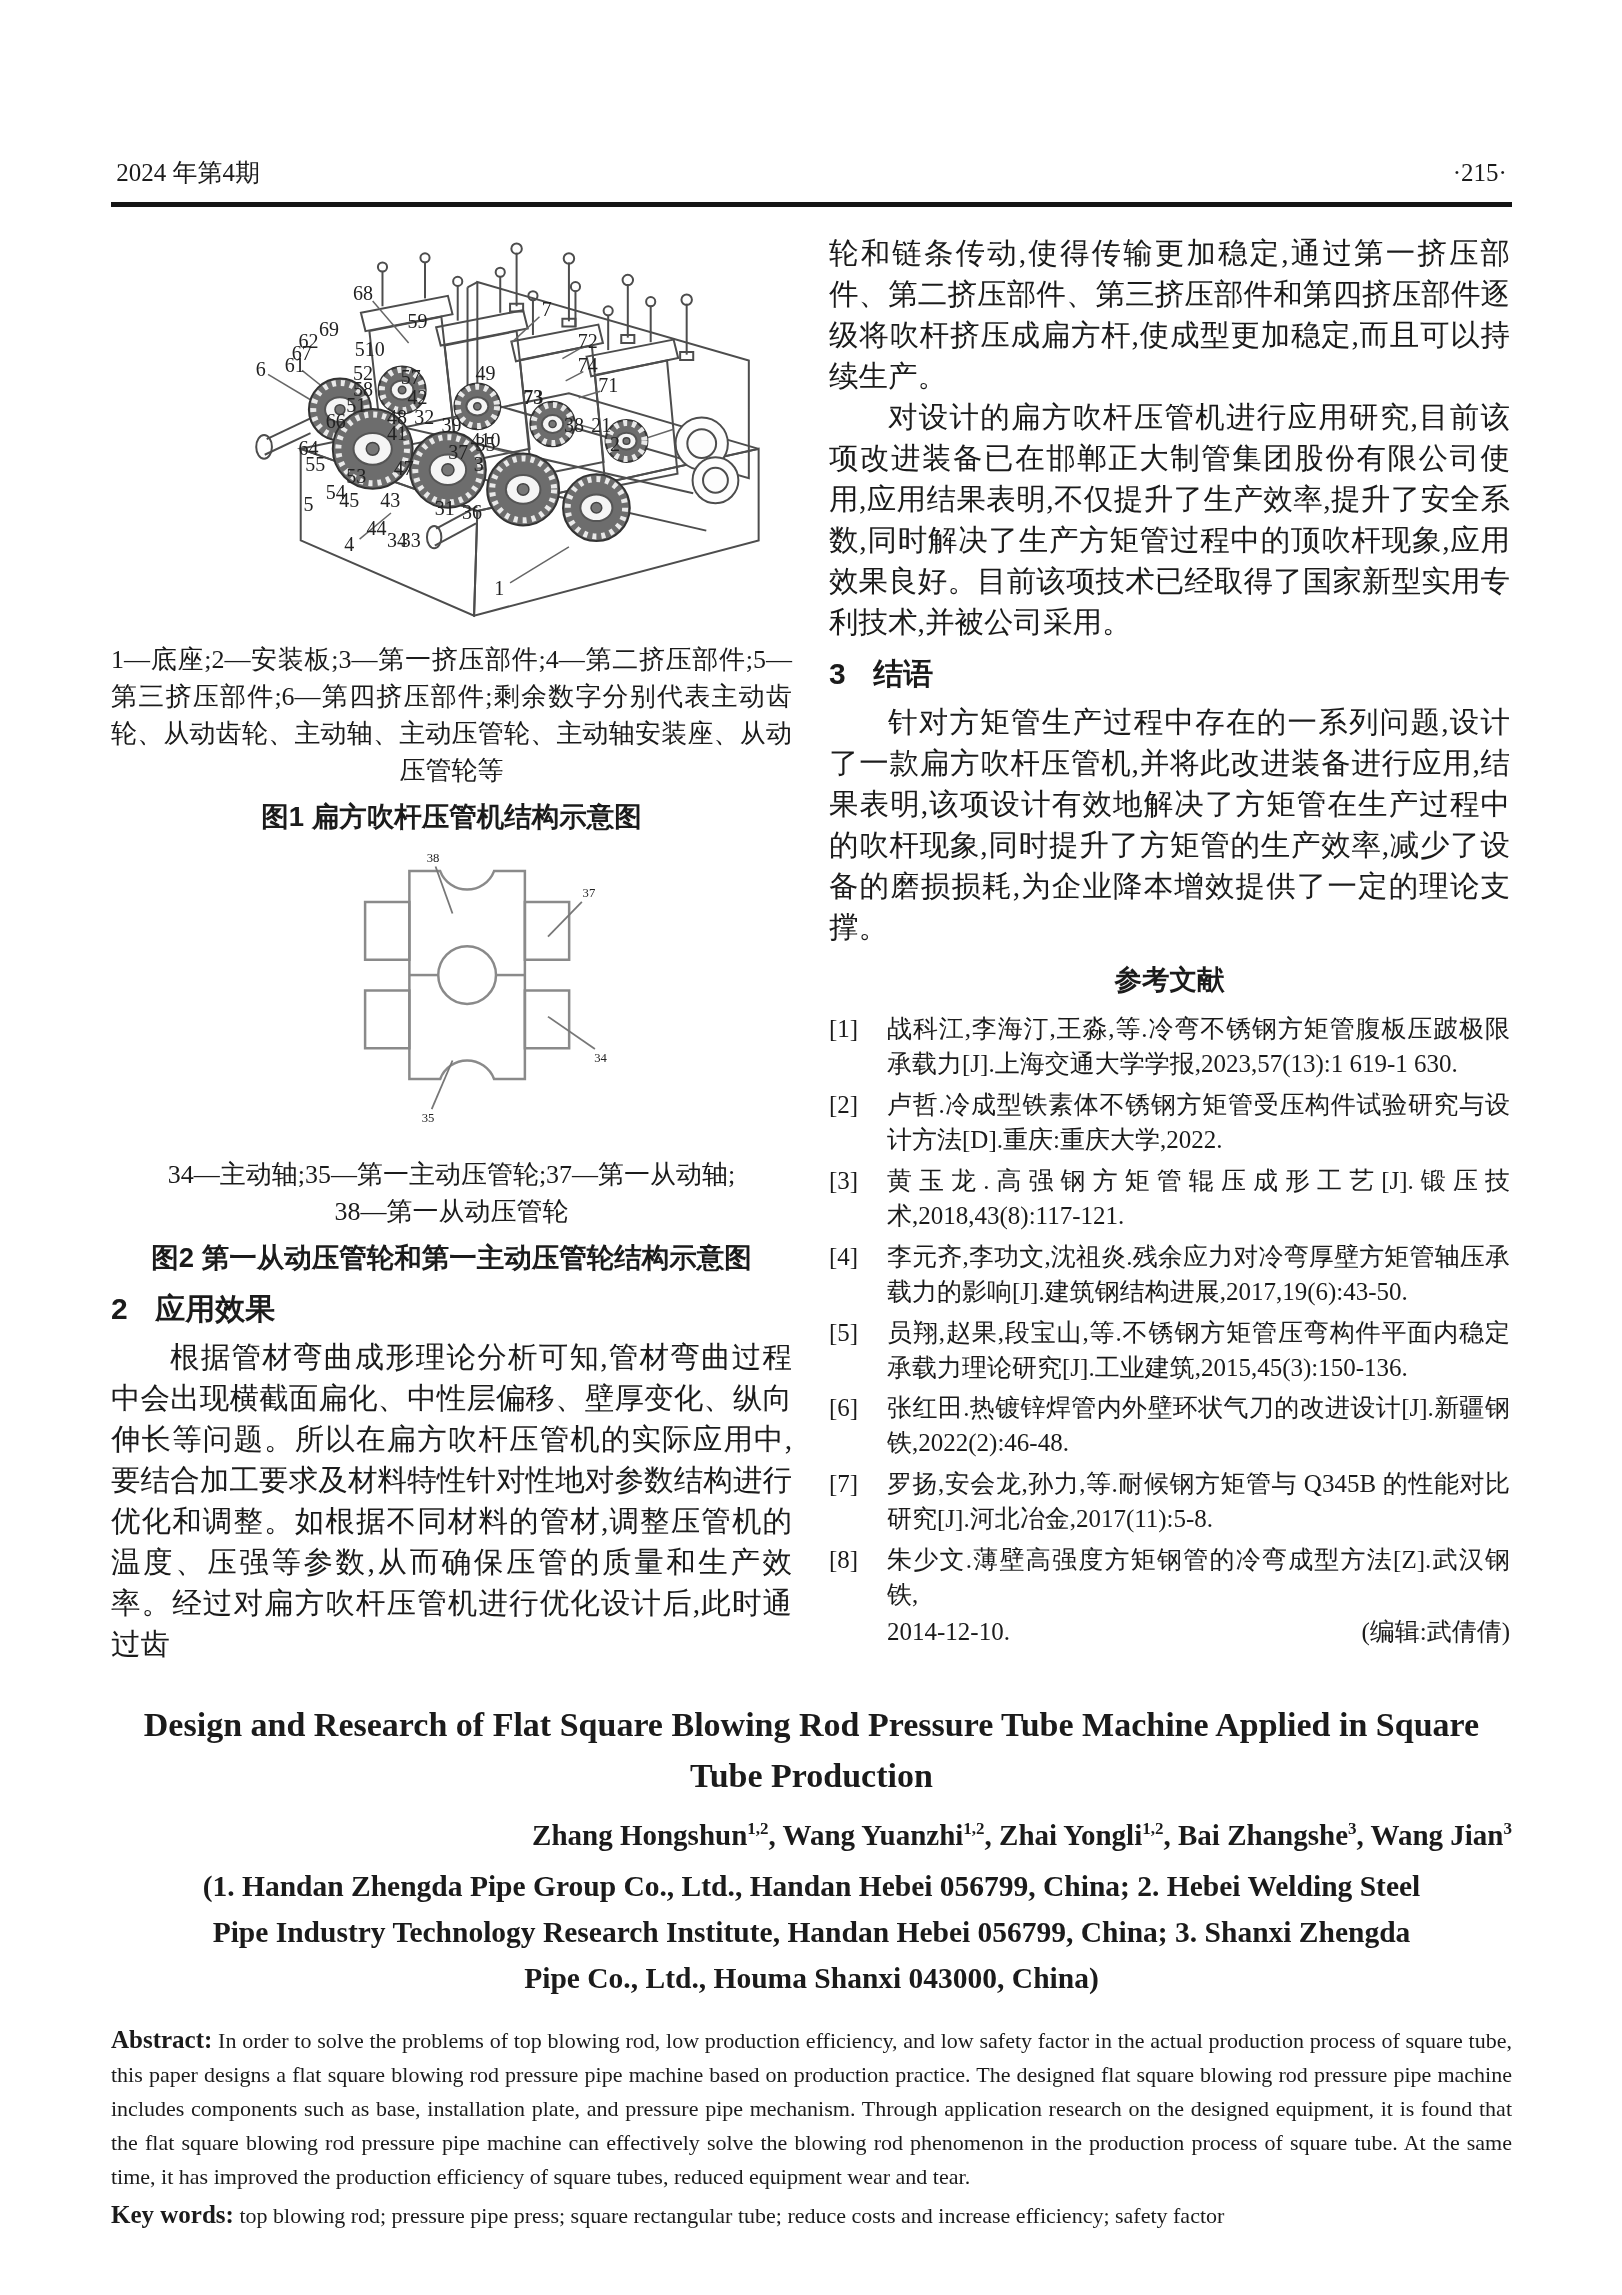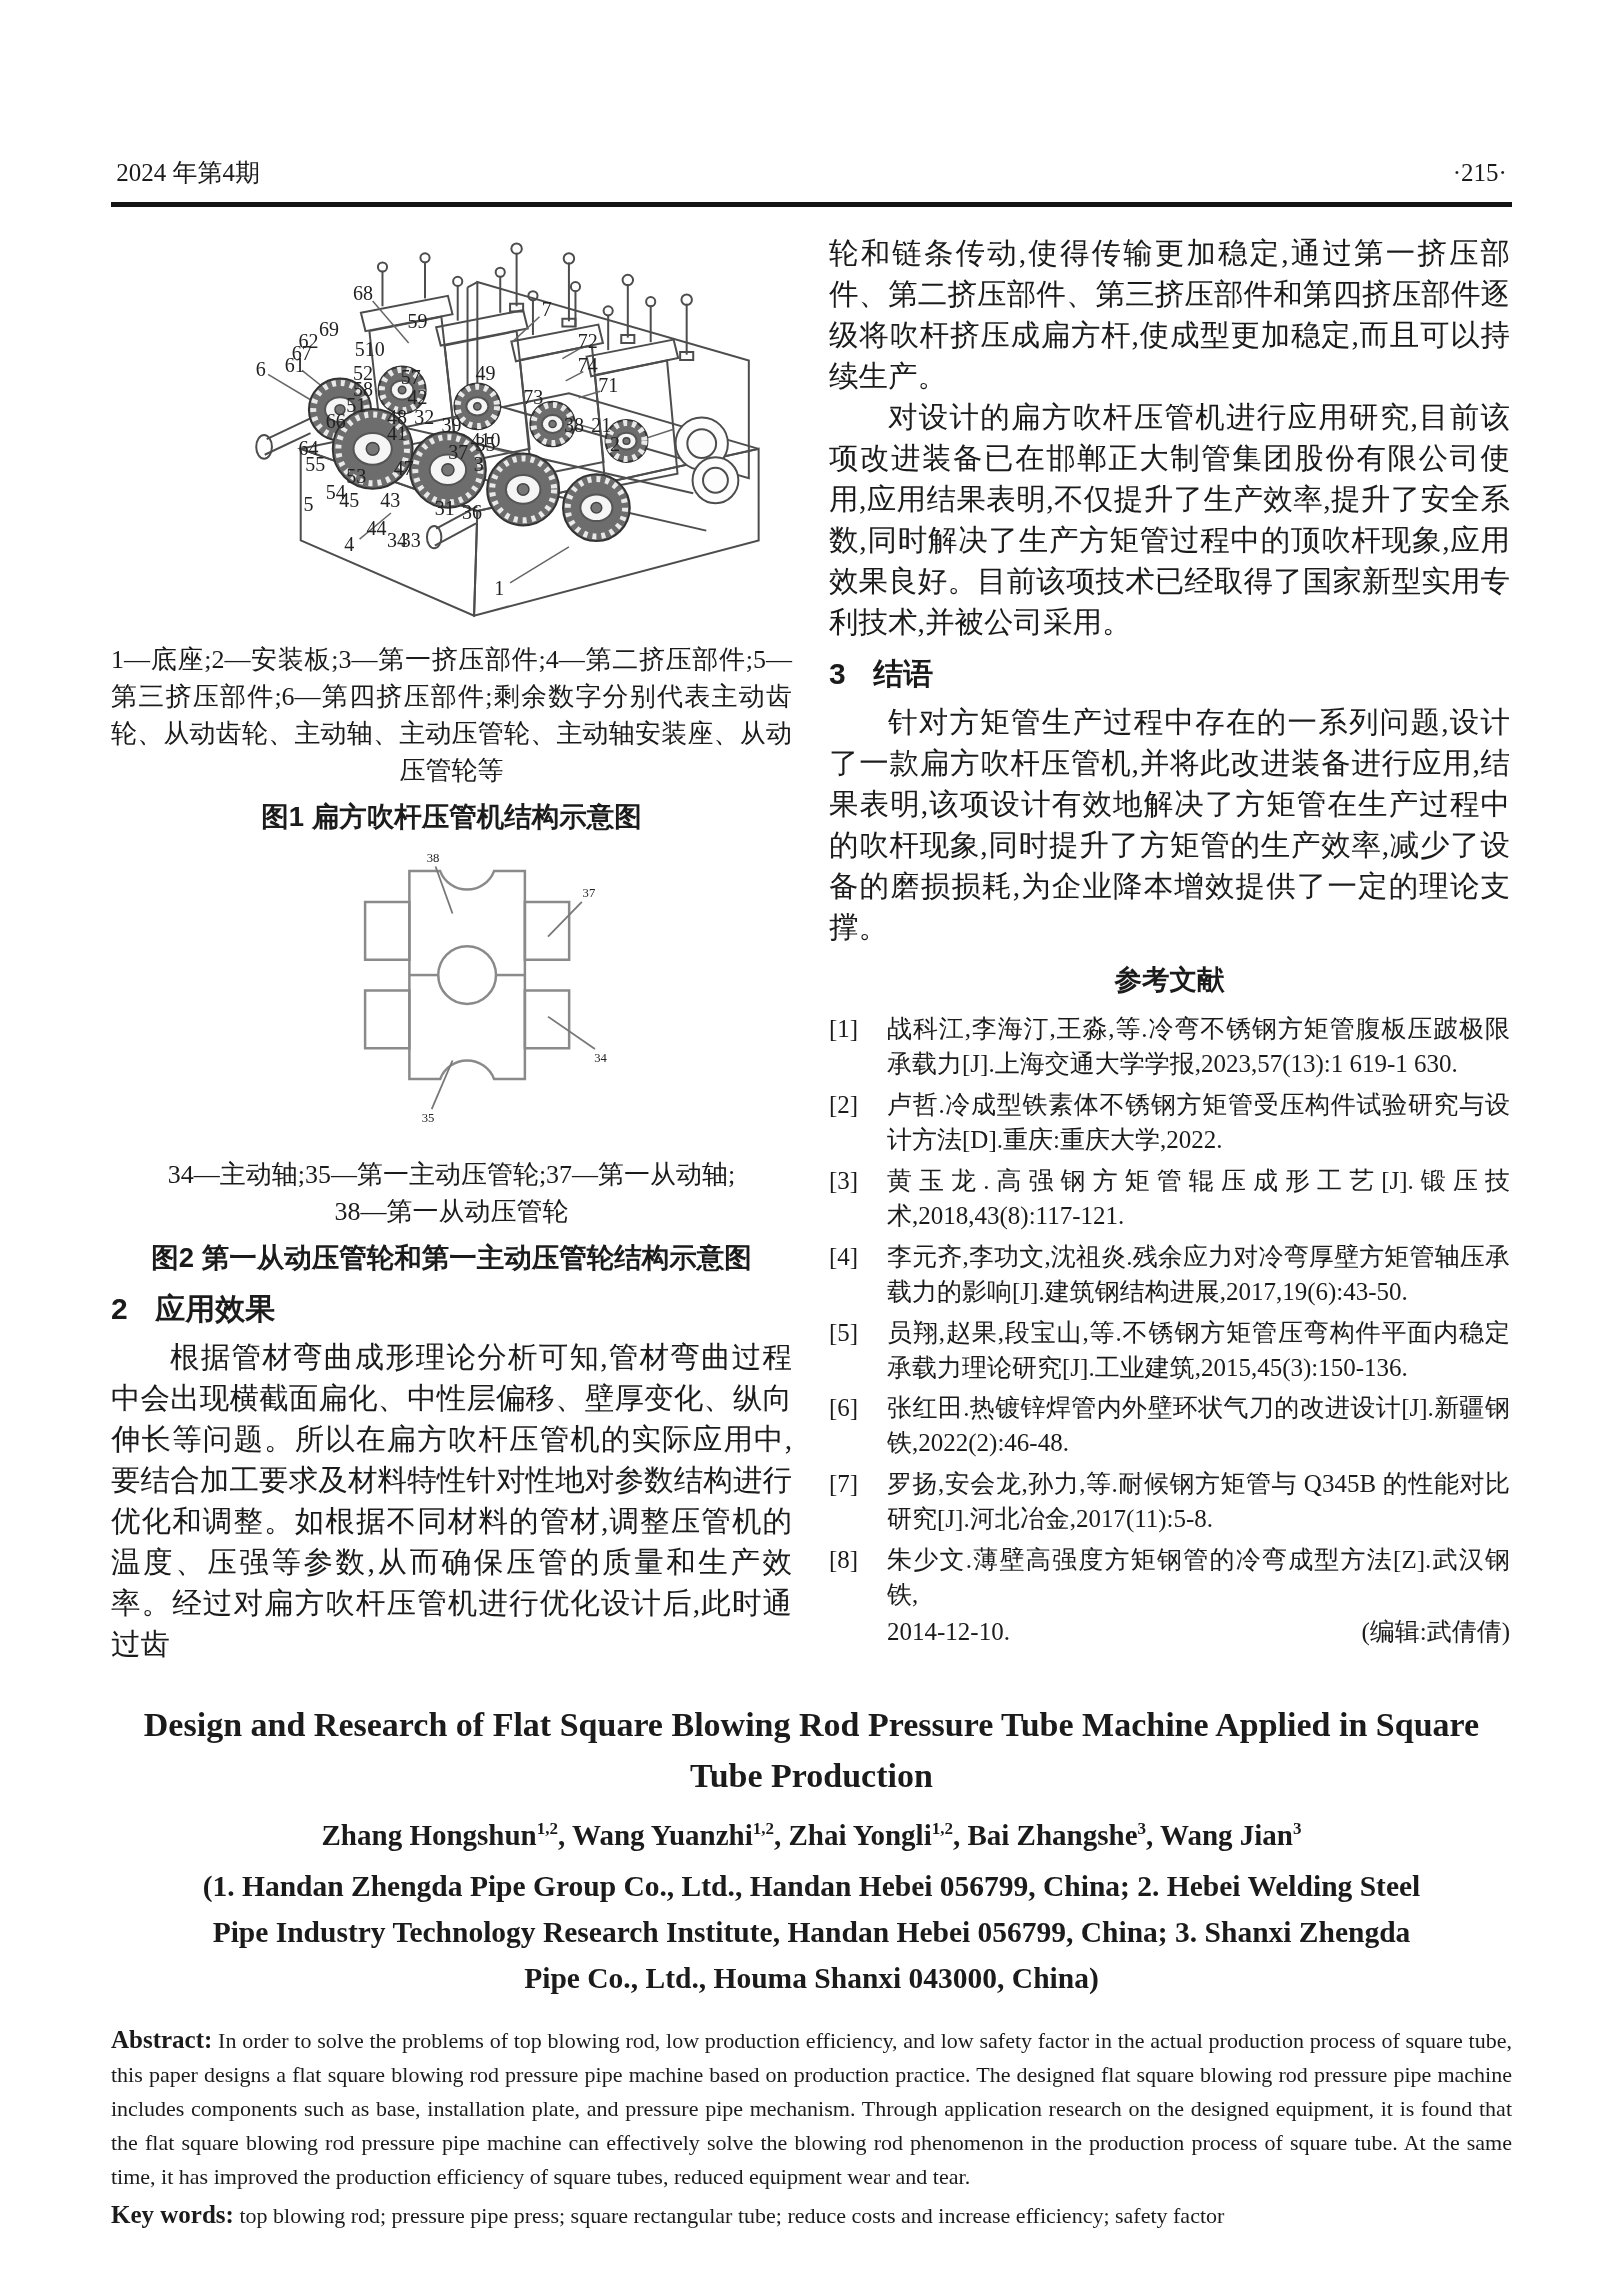--- a/index.html
+++ b/index.html
@@ -33,21 +33,21 @@
   .fig2-label{font-size:33px;fill:#222;font-family:"Liberation Serif",serif;}
   
   .ref-title{font-family:"Liberation Sans","DejaVu Sans",sans-serif;font-weight:bold;font-size:27.5px;text-align:center;margin:11.8px 0 10.5px 0;}
   .ref{display:flex;font-size:25px;line-height:35px;margin-bottom:5.9px;}
   .ref .n{flex:none;width:58px;}
   .ref .t{flex:1;text-align:justify;}
   .ref8-l2{display:flex;justify-content:space-between;font-size:25px;line-height:35px;padding-left:58px;margin-top:-3.9px;}
   
   .eng{margin-top:34px;}
   .en-title{font-weight:bold;font-size:34px;line-height:51px;text-align:center;width:96%;margin:0 auto;}
-  .en-authors{font-weight:bold;font-size:29px;text-align:center;margin-top:18.3px;}
+  .en-authors{font-weight:bold;font-size:29px;text-align:right;margin-top:18.3px;}
   .en-authors sup{font-size:17px;}
   .en-affil{font-weight:bold;font-size:29.5px;line-height:46px;text-align:center;width:87%;margin:10.5px auto 0 auto;}
   .en-abstract{font-size:22px;line-height:34px;text-align:justify;margin-top:22px;}
   .en-abstract b,.en-kw b{font-size:25px;}
   .en-kw{font-size:22px;line-height:34px;text-align:left;margin-top:3.9px;}
   svg line,svg path,svg polygon,svg rect,svg circle,svg ellipse{vector-effect:non-scaling-stroke;}
 </style>
 </head>
 <body>
 
@@ -183,21 +183,21 @@
             <span class="callout" style="left: 38%; top: 29%;">510</span>
             <span class="callout" style="left: 37%; top: 35%;">52</span>
             <span class="callout" style="left: 37%; top: 39%;">58</span>
             <span class="callout" style="left: 36%; top: 43%;">51</span>
             <span class="callout" style="left: 33%; top: 47%;">66</span>
             <span class="callout" style="left: 44%; top: 36%;">57</span>
             <span class="callout" style="left: 45%; top: 41%;">42</span>
             <span class="callout" style="left: 42%; top: 46%;">48</span>
             <span class="callout" style="left: 42%; top: 50%;">41</span>
             <span class="callout" style="left: 55%; top: 35%;">49</span>
-            <span class="callout" style="left: 62%; top: 41%;">73</span>
+            <span class="callout" style="left: 62%; top: 41%; font-weight: bold;">73</span>
             <span class="callout" style="left: 55%; top: 52%;">410</span>
             <span class="callout" style="left: 46%; top: 46%;">32</span>
             <span class="callout" style="left: 68%; top: 48%;">38</span>
             <span class="callout" style="left: 72%; top: 48%;">21</span>
             <span class="callout" style="left: 74%; top: 53%;">2</span>
             <span class="callout" style="left: 50%; top: 48%;">39</span>
             <span class="callout" style="left: 55%; top: 53%;">35</span>
             <span class="callout" style="left: 51%; top: 55%;">37</span>
             <span class="callout" style="left: 54%; top: 58%;">3</span>
             <span class="callout" style="left: 29%; top: 54%;">64</span>

